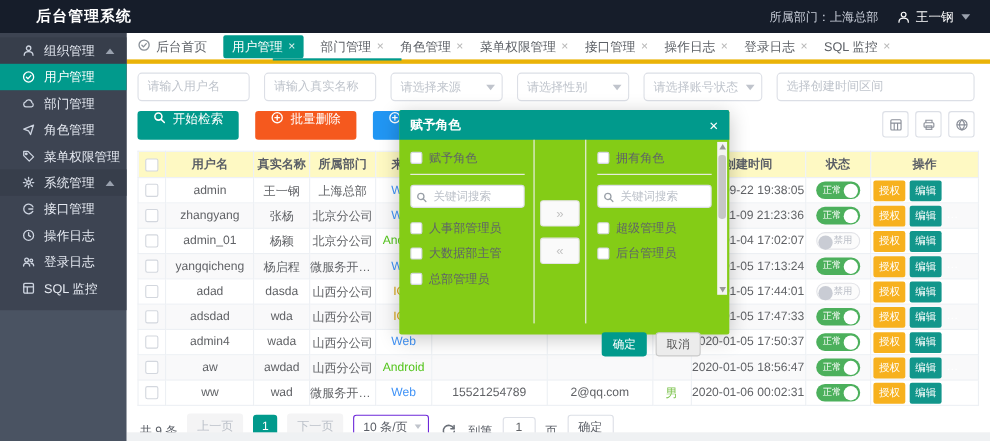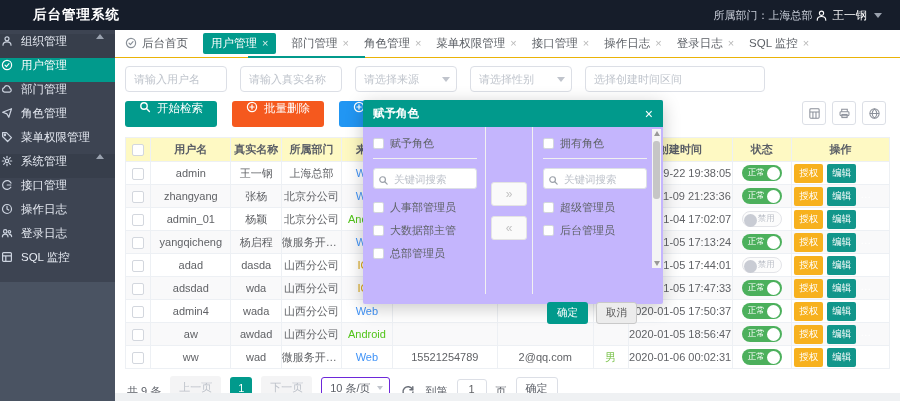--- a/index.html
+++ b/index.html
@@ -2,42 +2,42 @@
 <html><head>
 <meta charset="utf-8">
 <style>
   * { margin:0; padding:0; box-sizing:border-box; }
   html,body { width:900px; height:401px; overflow:hidden; }
   body { position:relative; font-family:"Liberation Sans","DejaVu Sans",sans-serif; background:#eef0f2; }
 
   
   .topbar { position:absolute; left:0; top:0; width:900px; height:30px; background:#161d2a; display:flex; align-items:center; z-index:30; }
   .app-title { color:#fff; font-size:13.5px; font-weight:bold; margin-left:33px; letter-spacing:1px; }
-  .topbar-right { margin-left:auto; display:flex; align-items:center; gap:2px; padding-right:18px; }
+  .topbar-right { margin-left:auto; display:flex; align-items:center; gap:16px; padding-right:18px; }
   .dept { color:#c8cdd8; font-size:11px; }
   .userbox { display:flex; align-items:center; gap:5px; color:#fff; font-size:11.5px; cursor:pointer; }
   .userbox svg { display:block; }
   .caret-down { width:0; height:0; border-left:4px solid transparent; border-right:4px solid transparent; border-top:5px solid #9aa1ad; margin-left:2px; }
 
   
   .sidebar { position:absolute; left:0; top:30px; width:115px; bottom:0; background:#4a5362; z-index:20; }
   .side-menu { background:#3d4452; padding:4px 0 8px 0; }
-  .side-group, .side-item { height:24px; display:flex; align-items:flex-start; padding-left:1px; color:#e6eaf2; font-size:11.5px; cursor:pointer; position:relative; white-space:nowrap; }
+  .side-group, .side-item { height:24px; display:flex; align-items:center; padding-left:20px; color:#e6eaf2; font-size:11.5px; cursor:pointer; position:relative; white-space:nowrap; }
   .side-group { background:#373e4b; }
   .s-ico { width:13px; height:13px; margin-right:7px; display:inline-flex; align-items:center; color:#cdd4e0; flex:0 0 13px; }
   .side-item.active { background:#019a8c; color:#fff; }
   .side-item.active .s-ico { color:#fff; }
   .s-caret { position:absolute; right:11px; width:0; height:0; border-left:4px solid transparent; border-right:4px solid transparent; border-bottom:5px solid #99a1ae; }
 
   
   .main { position:absolute; left:115px; top:30px; right:0; bottom:0; background:#fff; z-index:10; }
   .bottom-strip { position:absolute; left:0; right:0; bottom:0; height:8px; background:#eff1f3; }
 
   
-  .tabbar { height:28px; border-bottom:1px solid #eab308; display:flex; align-items:center; gap:15px; padding-left:10px; position:relative; }
+  .tabbar { height:28px; border-bottom:4px solid #eab308; display:flex; align-items:center; gap:15px; padding-left:10px; position:relative; }
   .tab-home { display:flex; align-items:center; gap:5px; color:#5c6066; font-size:11.5px; cursor:pointer; }
   .tab { display:flex; align-items:center; gap:5px; color:#5c6066; font-size:11.5px; cursor:pointer; }
   .tab .x { color:#b8b8b8; font-size:11px; line-height:1; }
   .tab.active { background:#019a8c; color:#fff; padding:3px 8px; border-radius:2px; }
   .tab.active .x { color:#d9efeb; }
   .ink-bar { position:absolute; left:133px; bottom:-1px; width:117px; height:2px; background:#019a8c; }
 
   
   .filters { display:flex; gap:13px; padding:8px 10px 6px 10px; }
   .f-input, .f-select { height:26px; border:1px solid #dcdfe6; border-radius:4px; font-size:11px; color:#606266; padding:0 8px; font-family:inherit; background:#fff; }
@@ -84,21 +84,21 @@
   .pagination { display:flex; align-items:flex-end; gap:9px; margin:7px 12px 0 12px; font-size:11px; color:#5a5e66; }
   .pg-btn { background:#f4f4f5; color:#bcc1c9; padding:4px 9px; border-radius:3px; border:none; font-size:11px; cursor:pointer; font-family:inherit; }
   .pg-cur { background:#019a8c; color:#fff; width:22px; height:22px; border-radius:3px; display:flex; align-items:center; justify-content:center; cursor:pointer; }
   .pg-size { border:1px solid #6d28d9; border-radius:3px; height:22px; display:flex; align-items:center; padding:0 18px 0 8px; position:relative; cursor:pointer; }
   .pg-size .sel-caret { position:absolute; right:6px; width:0; height:0; border-left:3.5px solid transparent; border-right:3.5px solid transparent; border-top:4.5px solid #c0c4cc; }
   .pg-refresh { color:#6a6f78; display:flex; cursor:pointer; margin:0 2px; }
   .pg-goto-input { width:30px; height:20px; border:1px solid #dcdfe6; border-radius:3px; text-align:center; font-size:11px; color:#606266; font-family:inherit; }
   .pg-ok { border:1px solid #dcdfe6; border-radius:3px; height:22px; padding:0 9px; background:#fff; color:#5a5e66; font-size:11px; cursor:pointer; font-family:inherit; }
 
   
-  .modal { position:absolute; left:363px; top:100px; width:300px; height:204px; background:#c4b5fd; border-radius:2px; box-shadow:0 4px 18px rgba(0,0,0,.22); z-index:50; }
+  .modal { position:absolute; left:363px; top:100px; width:300px; height:204px; background:#84cc16; border-radius:2px; box-shadow:0 4px 18px rgba(0,0,0,.22); z-index:50; }
   .modal-header { height:27px; background:#019a8c; display:flex; align-items:center; padding:0 10px; border-radius:2px 2px 0 0; }
   .modal-title { color:#fff; font-size:11.5px; font-weight:bold; }
   .modal-close { margin-left:auto; color:#fff; font-size:14px; line-height:1; cursor:pointer; }
   .modal-body { display:flex; height:167px; position:relative; }
   .panel { flex:1; padding:9px 8px 0 10px; min-width:0; }
   .panel-head { display:flex; align-items:center; gap:6px; font-size:11px; color:#5f6368; padding-bottom:7px; border-bottom:1px solid #f0f0f0; }
   .cb-sm { width:11px; height:11px; border:1px solid #d3d7de; border-radius:2px; background:#fff; display:inline-block; flex:0 0 11px; cursor:pointer; }
   .p-search { position:relative; margin-top:9px; }
   .p-search input { width:100%; height:21px; border:1px solid #dcdfe6; border-radius:3px; font-size:10.5px; padding:0 4px 0 20px; color:#606266; font-family:inherit; }
   .p-search input::placeholder { color:#bcc1c9; }
@@ -282,20 +282,24 @@
 
   <div class="filters" id="filters">
       <input class="f-input" placeholder="请输入用户名" style="width: 102px;">
       <input class="f-input" placeholder="请输入真实名称" style="width: 102px;">
       <div class="f-select" style="width: 102px;">
         <span>请选择来源</span>
         <span class="sel-caret"></span>
       </div>
       <div class="f-select" style="width: 102px;">
         <span>请选择性别</span>
+        <span class="sel-caret"></span>
+      </div>
+      <div class="f-select" style="width: 108px;">
+        <span>请选择账号状态</span>
         <span class="sel-caret"></span>
       </div>
       <input class="f-input" placeholder="选择创建时间区间" style="width: 180px;">
     </div>
 
   <div class="toolbar">
     <button class="btn btn-search">
       <span>
           <svg viewBox="0 0 12 12" width="12" height="12" fill="none" stroke="#fff" stroke-width="1.4" stroke-linecap="round">
             <circle cx="5" cy="5" r="3.2"></circle>

